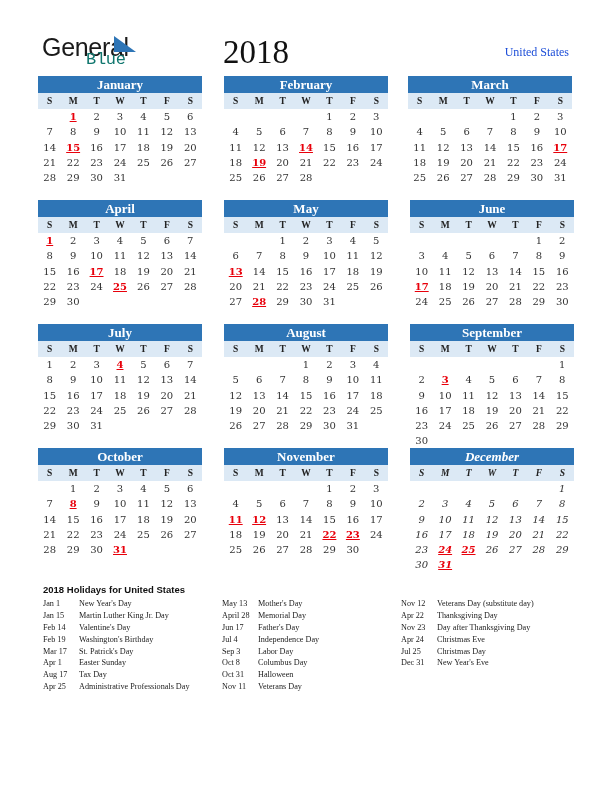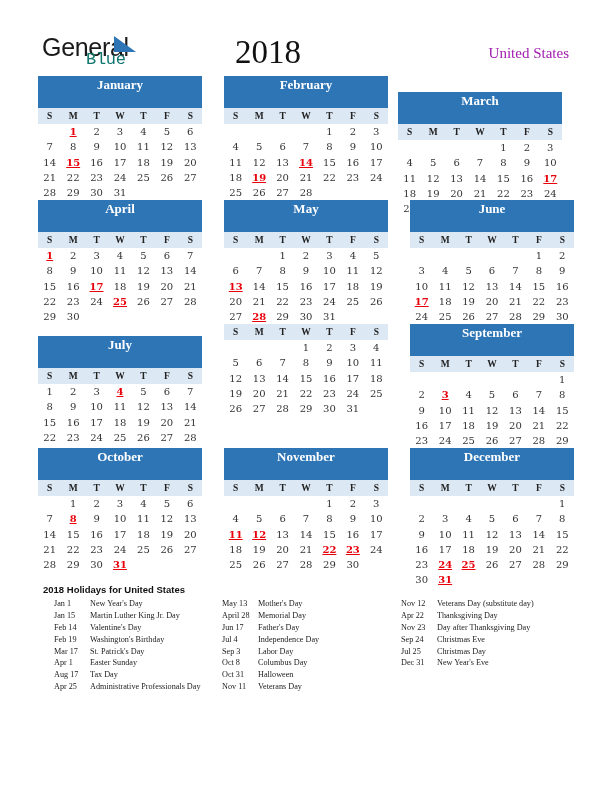--- a/index.html
+++ b/index.html
@@ -6,25 +6,25 @@
   body { width: 612px; height: 792px; position: relative; overflow: hidden;
          font-family: "DejaVu Serif", "Liberation Serif", serif; color: #333; }
   .logo { position: absolute; left: 42px; top: 33px; width: 100px; height: 40px; }
   .logo .general { position: absolute; left: 0; top: 0; font-family: "Liberation Sans", sans-serif;
                    font-size: 25px; color: #1a1a1a; letter-spacing: -0.3px; }
   .logo .blue { position: absolute; left: 44px; top: 17px; font-family: Liberation Mono, monospace;
                 font-size: 17px; color: #0f766e; letter-spacing: -0.3px; }
   .logo .tri { position: absolute; left: 72px; top: 3px; width: 0; height: 0;
                border-bottom: 16px solid #2e75b6; border-left: 22px solid transparent; transform: scaleX(-1); }
   .year { position: absolute; left: 0; width: 512px; top: 34px; text-align: center;
-          font-family: "Liberation Serif", serif; font-size: 33px; color: #111; margin-left: 12px; }
+          font-family: "Liberation Serif", serif; font-size: 33px; color: #111; }
   .country { position: absolute; right: 43px; top: 45px; font-family: "Liberation Serif", serif;
-             font-size: 15px; color: #a21caf; }
+             font-size: 12px; color: #1d4ed8; }
   .month { position: absolute; width: 164px; }
-  .month .mhead { height: 32px; background: #2e75b6; color: #ffffff; text-align: center;
+  .month .mhead { height: 17px; background: #2e75b6; color: #ffffff; text-align: center;
                   font-family: "Liberation Serif", serif; font-weight: bold; font-size: 13px; line-height: 17px; }
   .month .wk { display: grid; grid-template-columns: repeat(7, 1fr); height: 16px; background: #dce9f5; }
   .month .wk span { text-align: center; font-size: 9.5px; font-weight: bold; line-height: 16px; color: #222;
                     font-family: "Liberation Serif", serif; }
   .month .days { display: grid; grid-template-columns: repeat(7, 1fr); grid-auto-rows: 15.3px; margin-top: 0px; }
   .month .days span { text-align: center; font-size: 10px; line-height: 15.3px; color: #333;
                       font-family: "DejaVu Serif", serif; }
   .month .days span.hol { color: #e8000b; font-weight: bold; text-decoration: underline; }
   .hol-title { position: absolute; left: 43px; top: 584px; font-family: "Liberation Sans", sans-serif;
                font-weight: bold; font-size: 9.5px; color: #111; }
@@ -129,21 +129,21 @@
         <span class="">21</span>
         <span class="">22</span>
         <span class="">23</span>
         <span class="">24</span>
         <span class="">25</span>
         <span class="">26</span>
         <span class="">27</span>
         <span class="">28</span>
       </div>
     </div>
-    <div class="month" style="left: 398px; top: 76px; margin-top: 16px;">
+    <div class="month" style="left: 408px; top: 76px;">
       <div class="mhead">March</div>
       <div class="wk">
         <span>S</span>
         <span>M</span>
         <span>T</span>
         <span>W</span>
         <span>T</span>
         <span>F</span>
         <span>S</span>
       </div>
@@ -318,21 +318,21 @@
         <span class="">23</span>
         <span class="">24</span>
         <span class="">25</span>
         <span class="">26</span>
         <span class="">27</span>
         <span class="">28</span>
         <span class="">29</span>
         <span class="">30</span>
       </div>
     </div>
-    <div class="month" style="left: 38px; top: 324px; margin-top: 12px;">
+    <div class="month" style="left: 38px; top: 324px;">
       <div class="mhead">July</div>
       <div class="wk">
         <span>S</span>
         <span>M</span>
         <span>T</span>
         <span>W</span>
         <span>T</span>
         <span>F</span>
         <span>S</span>
       </div>
@@ -364,20 +364,21 @@
         <span class="">25</span>
         <span class="">26</span>
         <span class="">27</span>
         <span class="">28</span>
         <span class="">29</span>
         <span class="">30</span>
         <span class="">31</span>
       </div>
     </div>
     <div class="month" style="left: 224px; top: 324px;">
+      <div class="mhead">August</div>
       <div class="wk">
         <span>S</span>
         <span>M</span>
         <span>T</span>
         <span>W</span>
         <span>T</span>
         <span>F</span>
         <span>S</span>
       </div>
       <div class="days">
@@ -554,21 +555,21 @@
         <span class="hol">23</span>
         <span class="">24</span>
         <span class="">25</span>
         <span class="">26</span>
         <span class="">27</span>
         <span class="">28</span>
         <span class="">29</span>
         <span class="">30</span>
       </div>
     </div>
-    <div class="month" style="left: 410px; top: 448px;">
+    <div class="month" style="left: 410px; top: 448px; font-style: italic;">
       <div class="mhead">December</div>
       <div class="wk">
         <span>S</span>
         <span>M</span>
         <span>T</span>
         <span>W</span>
         <span>T</span>
         <span>F</span>
         <span>S</span>
       </div>
@@ -609,21 +610,21 @@
         <span class="">28</span>
         <span class="">29</span>
         <span class="">30</span>
         <span class="hol">31</span>
       </div>
     </div>
   </div>
 
 <div class="hol-title">2018 Holidays for United States</div>
 <div id="holidays">
-    <div class="hol-col" style="left: 43px; margin-left: 11px;">
+    <div class="hol-col" style="left: 43px;">
       <div class="hol-row"><span class="d">Jan 1</span><span>New Year's Day</span></div>
       <div class="hol-row"><span class="d">Jan 15</span><span>Martin Luther King Jr. Day</span></div>
       <div class="hol-row"><span class="d">Feb 14</span><span>Valentine's Day</span></div>
       <div class="hol-row"><span class="d">Feb 19</span><span>Washington's Birthday</span></div>
       <div class="hol-row"><span class="d">Mar 17</span><span>St. Patrick's Day</span></div>
       <div class="hol-row"><span class="d">Apr 1</span><span>Easter Sunday</span></div>
       <div class="hol-row"><span class="d">Aug 17</span><span>Tax Day</span></div>
       <div class="hol-row"><span class="d">Apr 25</span><span>Administrative Professionals Day</span></div>
     </div>
     <div class="hol-col" style="left: 222px;">
@@ -633,17 +634,17 @@
       <div class="hol-row"><span class="d">Jul 4</span><span>Independence Day</span></div>
       <div class="hol-row"><span class="d">Sep 3</span><span>Labor Day</span></div>
       <div class="hol-row"><span class="d">Oct 8</span><span>Columbus Day</span></div>
       <div class="hol-row"><span class="d">Oct 31</span><span>Halloween</span></div>
       <div class="hol-row"><span class="d">Nov 11</span><span>Veterans Day</span></div>
     </div>
     <div class="hol-col" style="left: 401px;">
       <div class="hol-row"><span class="d">Nov 12</span><span>Veterans Day (substitute day)</span></div>
       <div class="hol-row"><span class="d">Apr 22</span><span>Thanksgiving Day</span></div>
       <div class="hol-row"><span class="d">Nov 23</span><span>Day after Thanksgiving Day</span></div>
-      <div class="hol-row"><span class="d">Sep 24</span><span>Christmas Eve</span></div>
+      <div class="hol-row"><span class="d">Apr 24</span><span>Christmas Eve</span></div>
       <div class="hol-row"><span class="d">Jul 25</span><span>Christmas Day</span></div>
       <div class="hol-row"><span class="d">Dec 31</span><span>New Year's Eve</span></div>
     </div>
   </div>
 
 </body></html>

